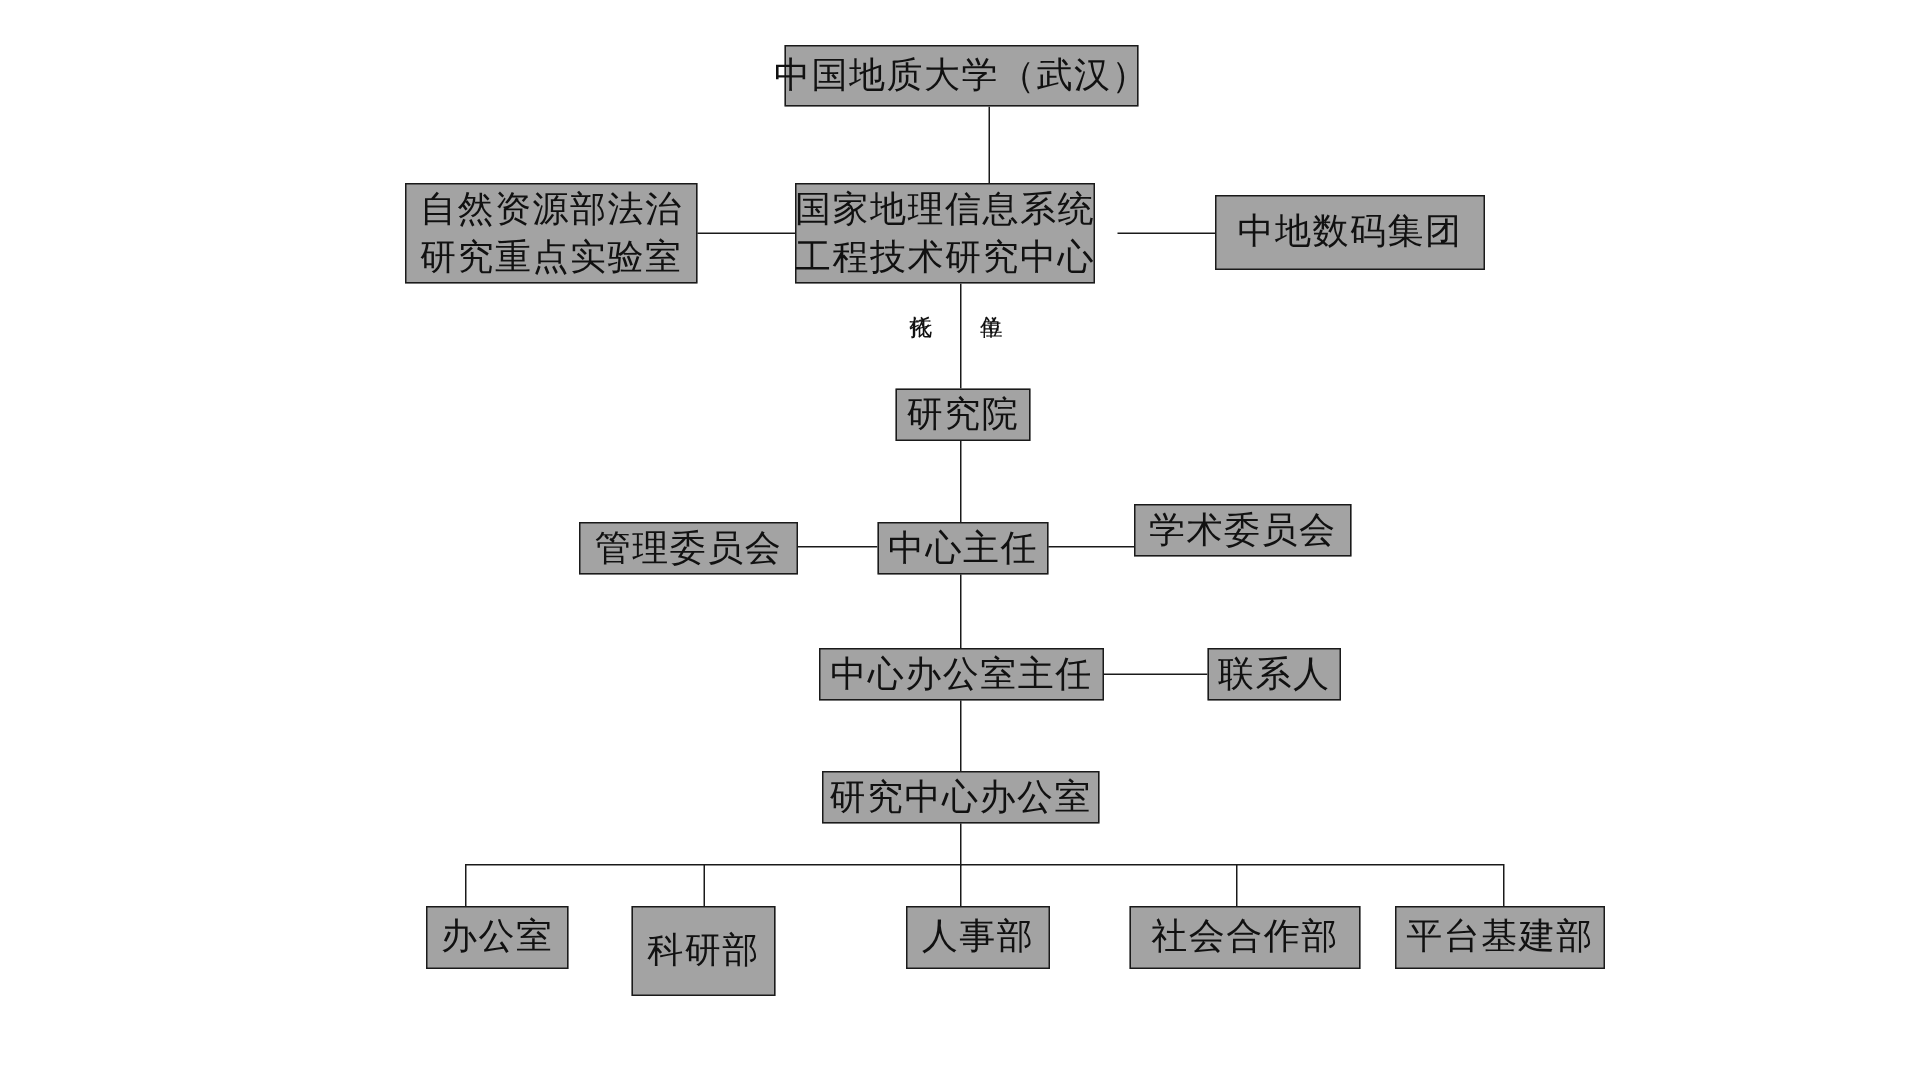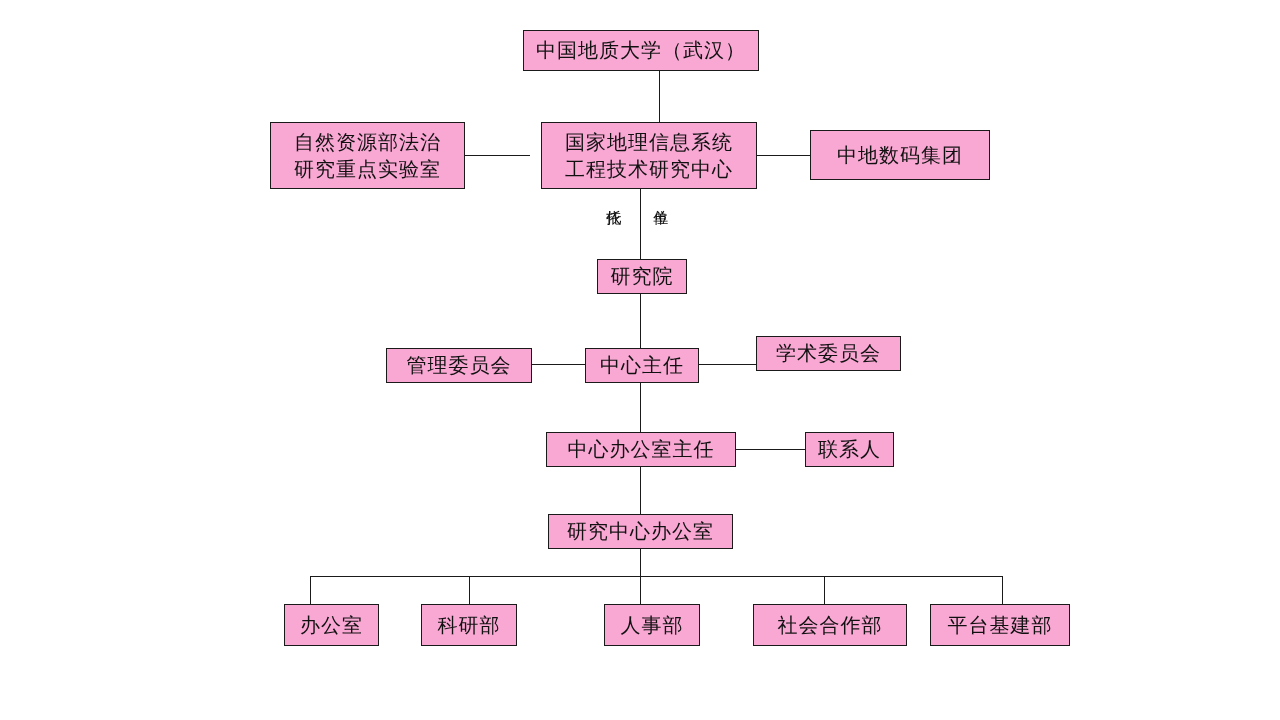--- a/index.html
+++ b/index.html
@@ -11,28 +11,28 @@
     overflow:hidden;
     position:relative;
   }
   #chart{
     position:absolute;left:0;top:0;width:1280px;height:720px;
   }
   .node{
     position:absolute;
     box-sizing:border-box;
     border:1.3px solid #1a1a1a;
-    background:#f9a8d4;
+    background:#a3a3a3;
     color:#111111;
     display:flex;
     flex-direction:column;
     align-items:center;
     justify-content:center;
     text-align:center;
-    font-size:20px;
+    font-size:24px;
     line-height:1.32;
     letter-spacing:1px;
     white-space:nowrap;
     z-index:3;
   }
   .node .ln{display:block;}
   .edge{
     position:absolute;
     background:#1a1a1a;
     z-index:1;
@@ -91,21 +91,21 @@
 
   <div class="node" style="left:523px;top:30px;width:236px;height:41px;">
     <span class="ln">中国地质大学（武汉）</span>
   </div>
 
   <div class="node" style="left:270px;top:122px;width:195px;height:67px;">
     <span class="ln">自然资源部法治</span>
     <span class="ln">研究重点实验室</span>
   </div>
 
-  <div class="node" style="left:541px;top:122px;width:216px;height:67px;">
+  <div class="node" style="left:530px;top:122px;width:200px;height:67px;">
     <span class="ln">国家地理信息系统</span>
     <span class="ln">工程技术研究中心</span>
   </div>
 
   <div class="node" style="left:810px;top:130px;width:180px;height:50px;">
     <span class="ln">中地数码集团</span>
   </div>
 
   <div class="node" style="left:597px;top:259px;width:90px;height:35px;">
     <span class="ln">研究院</span>
@@ -132,21 +132,21 @@
   </div>
 
   <div class="node" style="left:548px;top:514px;width:185px;height:35px;">
     <span class="ln">研究中心办公室</span>
   </div>
 
   <div class="node" style="left:260px;top:604px;width:95px;height:42px;margin-left:24px;">
     <span class="ln">办公室</span>
   </div>
 
-  <div class="node" style="left:421px;top:604px;width:96px;height:42px;">
+  <div class="node" style="left:421px;top:604px;width:96px;height:60px;">
     <span class="ln">科研部</span>
   </div>
 
   <div class="node" style="left:604px;top:604px;width:96px;height:42px;">
     <span class="ln">人事部</span>
   </div>
 
   <div class="node" style="left:753px;top:604px;width:154px;height:42px;">
     <span class="ln">社会合作部</span>
   </div>

